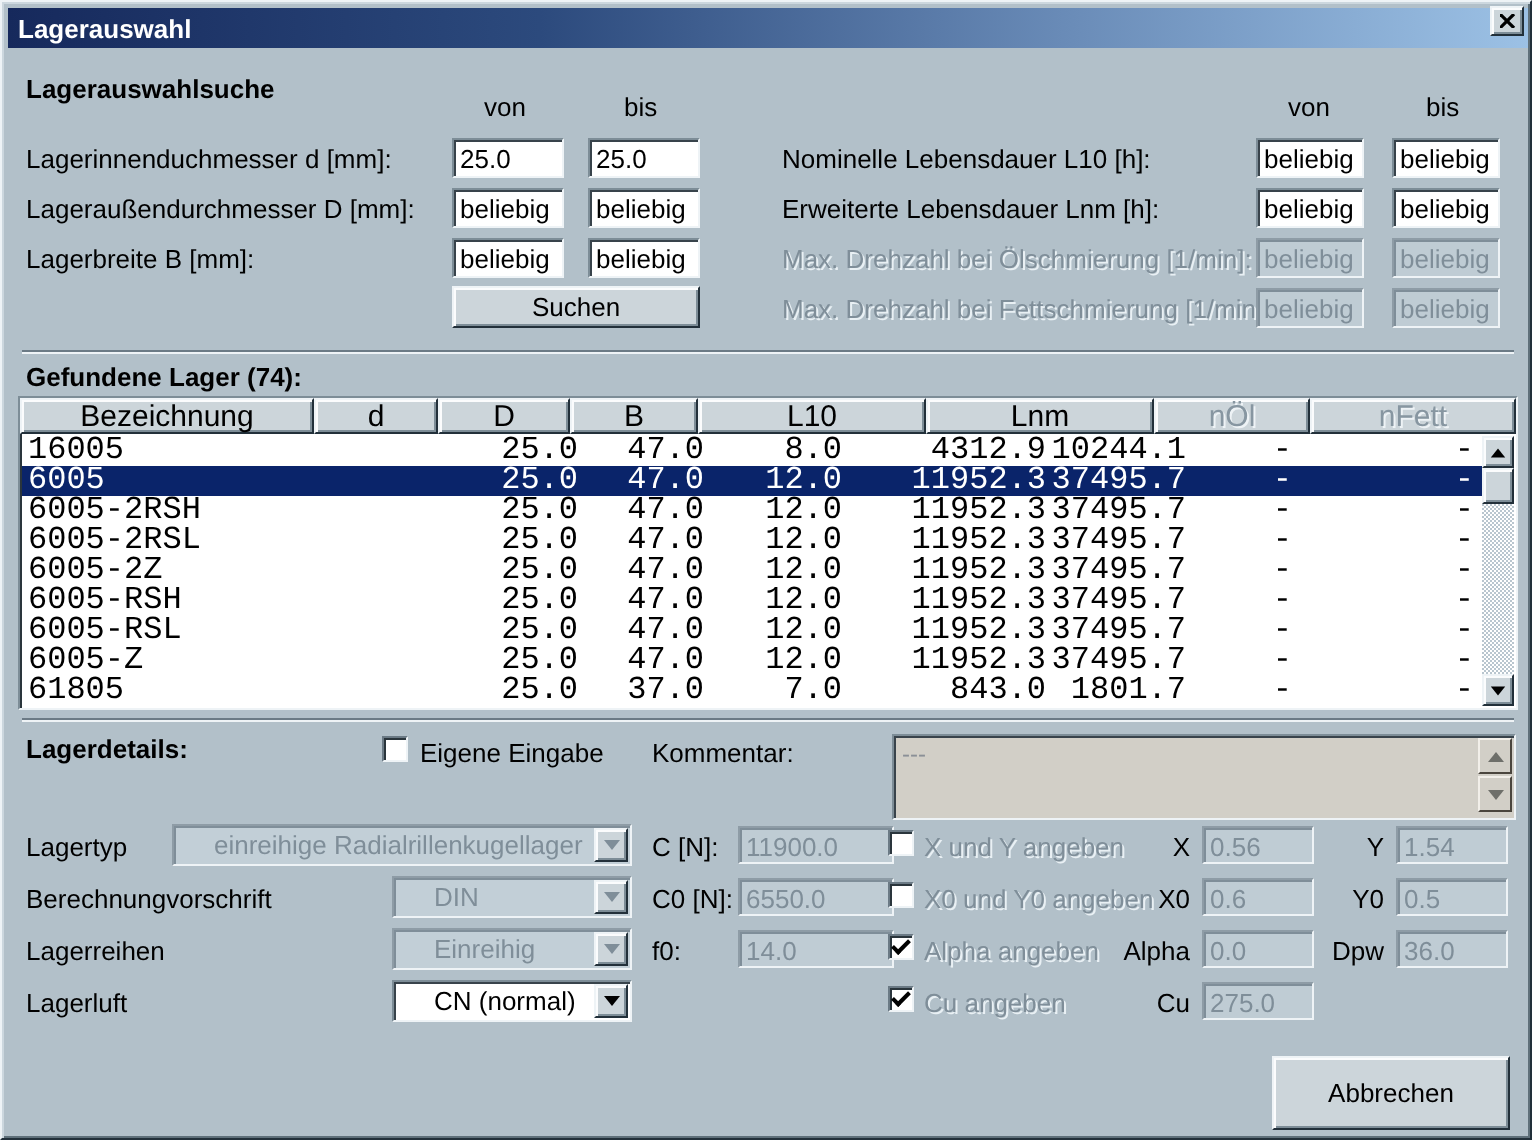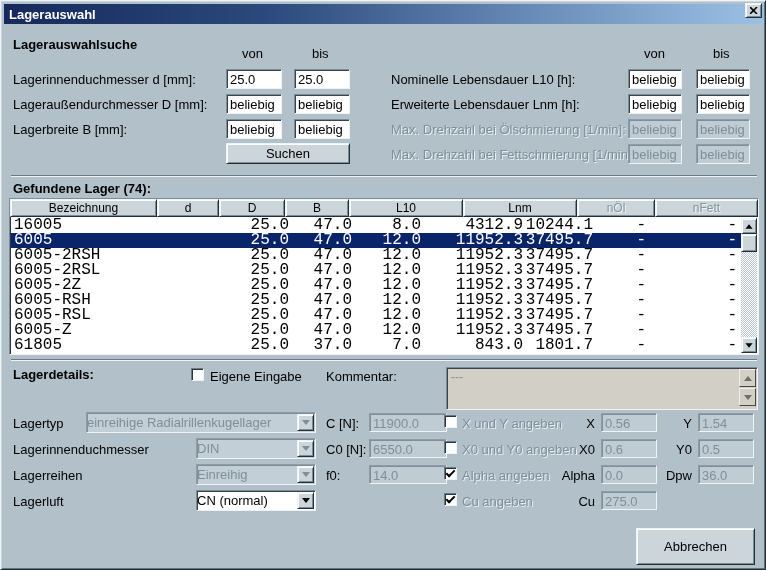--- a/index.html
+++ b/index.html
@@ -39,41 +39,41 @@
   .fld.dis { background:#bfccd4; color:#7f8e99;
     border-top-color:#8e9ca6; border-left-color:#8e9ca6;
     box-shadow: inset 1px 1px 0 #7f8e99; }
   .fld.sm { height:19px; }
 
   .combo { position:absolute; height:21px;
     border-top:1px solid #7d8d97; border-left:1px solid #7d8d97;
     border-bottom:1px solid #eef3f6; border-right:1px solid #eef3f6;
     box-shadow: inset 1px 1px 0 #38434b; background:#fff;
     display:flex; align-items:center; }
-  .combo .cb-text { flex:1; padding-left:0; white-space:nowrap; overflow:hidden; }
+  .combo .cb-text { flex:1; padding-left:20px; white-space:nowrap; overflow:hidden; }
   .combo .cb-btn { width:17px; height:17px; margin-right:1px;
     display:flex; align-items:center; justify-content:center; }
   .tri-dn { width:0; height:0; border-left:4px solid transparent; border-right:4px solid transparent; border-top:5px solid #000; }
   .tri-up { width:0; height:0; border-left:4px solid transparent; border-right:4px solid transparent; border-bottom:5px solid #000; }
   .combo.dis { background:#c2cfd7; color:#7f8e99;
     border-top-color:#8e9ca6; border-left-color:#8e9ca6; box-shadow: inset 1px 1px 0 #7f8e99; }
   .combo.dis .tri-dn { border-top-color:#7f8e99; }
 
   .groove { position:absolute; left:10px; width:746px; height:2px;
     border-top:1px solid #6b7a85; border-bottom:1px solid #eef3f6; }
 
   
   #table { position:absolute; left:8px; top:197px; width:750px; height:157px;
     background:#fff;
     border-top:1px solid #7d8d97; border-left:1px solid #7d8d97;
     border-bottom:1px solid #eef3f6; border-right:1px solid #eef3f6;
     box-shadow: inset 1px 1px 0 #2a353c; }
   #thead { display:flex; height:18px; }
   .th { display:flex; align-items:center; justify-content:center;
-    font-size:12px; background:var(--face,#ccd5da);
+    font-size:15px; background:var(--face,#ccd5da);
     border-top:1px solid #eef3f6; border-left:1px solid #eef3f6;
     border-bottom:1px solid #22303a; border-right:1px solid #22303a;
     box-shadow: inset 1px 1px 0 #fbfcfd, inset -1px -1px 0 #7d8d97; }
   .th.dis { color:#8796a1; text-shadow:1px 1px 0 #eef3f6; }
   .h0{width:147px}.h1{width:62px}.h2{width:66px}.h3{width:64px}.h4{width:114px}.h5{width:114px}.h6{width:78px}.h7{flex:1}
   #tbody { position:absolute; left:1px; top:19px; width:730px; height:135px; background:#fff; }
   .tr { position:relative; width:730px; height:15px;
     font-family:"Liberation Mono", monospace; font-size:16px; line-height:15px; white-space:pre; }
   .tr.selected { background:var(--selection,#0a246a); color:#fff; }
   .td { position:absolute; top:0; }
@@ -218,21 +218,21 @@
     <span class="ktext">---</span>
     <div class="kbtn" style="top:1px">
       <div class="tri-up"></div>
     </div>
     <div class="kbtn" style="top:20px">
       <div class="tri-dn"></div>
     </div>
   </div>
 
   <div class="lbl" style="left:12px;top:415px">Lagertyp</div>
-  <div class="lbl" style="left:12px;top:441px">Lagerinnenduchmesser</div>
+  <div class="lbl" style="left:12px;top:441px">Berechnungvorschrift</div>
   <div class="lbl" style="left:12px;top:467px">Lagerreihen</div>
   <div class="lbl" style="left:12px;top:493px">Lagerluft</div>
 
   <div class="combo dis" style="left:85px;top:411px;width:230px">
     <span class="cb-text">einreihige Radialrillenkugellager</span>
     <span class="cb-btn raised">
         <span class="tri-dn"></span>
       </span>
   </div>
   <div class="combo dis" style="left:195px;top:463px;width:120px">

